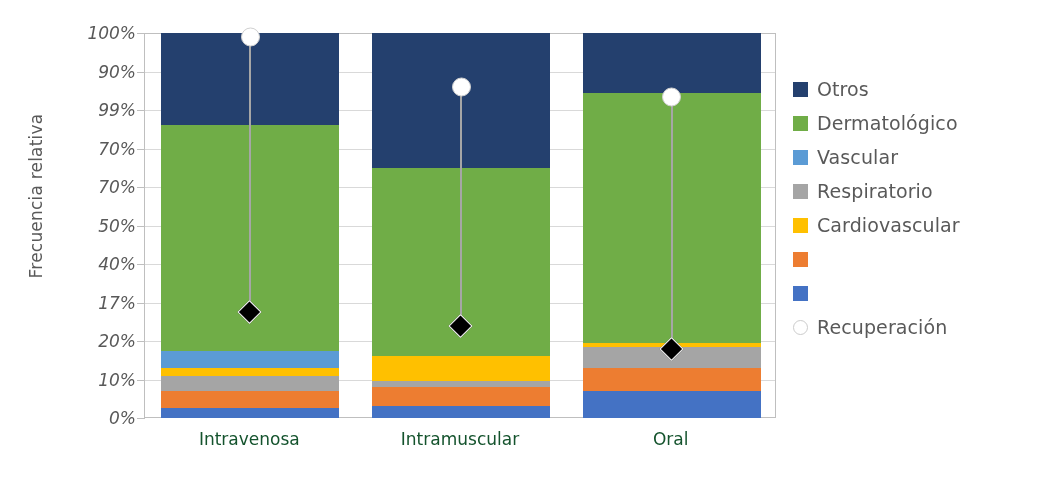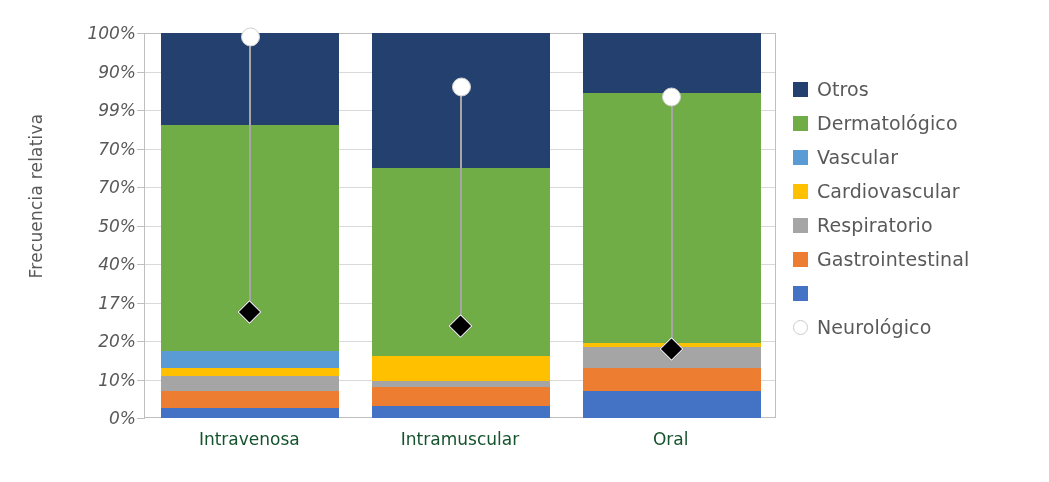--- a/index.html
+++ b/index.html
@@ -274,33 +274,32 @@
       </div>
       <div class="legend-row">
         <div class="legend-swatch" style="background: rgb(112, 173, 71);"></div>
         <div class="legend-label">Dermatológico</div>
       </div>
       <div class="legend-row">
         <div class="legend-swatch" style="background: rgb(91, 155, 213);"></div>
         <div class="legend-label">Vascular</div>
       </div>
       <div class="legend-row">
+        <div class="legend-swatch" style="background: rgb(165, 165, 165);"></div>
+        <div class="legend-label">Respiratorio</div>
+      </div>
+      <div class="legend-row">
         <div class="legend-swatch" style="background: rgb(255, 192, 0);"></div>
         <div class="legend-label">Cardiovascular</div>
       </div>
       <div class="legend-row">
-        <div class="legend-swatch" style="background: rgb(165, 165, 165);"></div>
-        <div class="legend-label">Respiratorio</div>
-      </div>
-      <div class="legend-row">
         <div class="legend-swatch" style="background: rgb(237, 125, 49);"></div>
-        <div class="legend-label">Gastrointestinal</div>
       </div>
       <div class="legend-row">
         <div class="legend-swatch" style="background: rgb(68, 114, 196);"></div>
       </div>
       <div class="legend-row">
         <div class="legend-swatch circle"></div>
-        <div class="legend-label">Neurológico</div>
+        <div class="legend-label">Recuperación</div>
       </div>
     </div>
 
 </div>
 
 </body></html>

